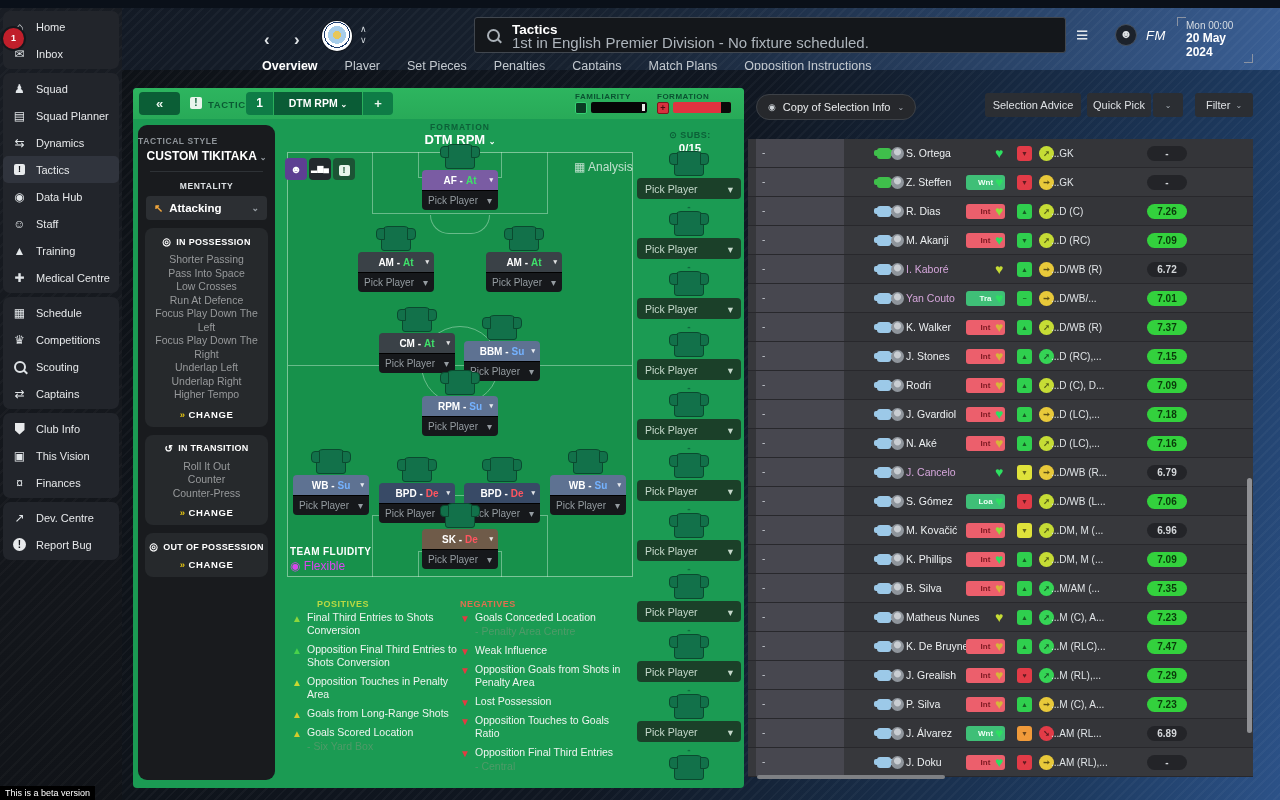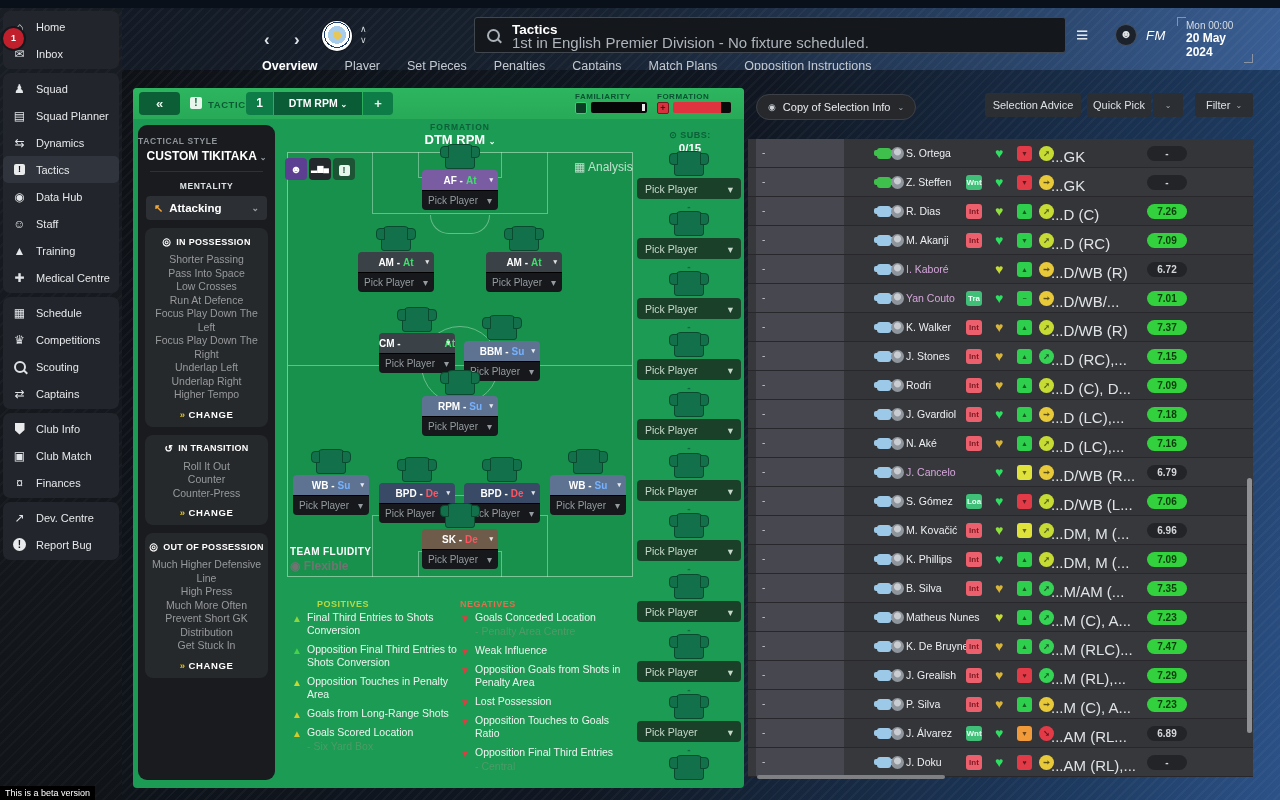--- a/index.html
+++ b/index.html
@@ -90,21 +90,21 @@
   .formvalue{left:287px;top:132px;width:346px;text-align:center;font-weight:bold;font-size:13px;color:#fff;}
   .subslabel{left:640px;top:130px;width:100px;text-align:center;font-weight:bold;font-size:9px;color:#0c6038;letter-spacing:.5px;}
   .subscount{left:640px;top:142px;width:100px;text-align:center;font-weight:bold;font-size:11.5px;color:#fff;}
   .analysisbtn{left:574px;top:160px;color:rgba(255,255,255,.72);font-size:12px;}
   .pbtn{top:158px;width:22px;height:22px;border-radius:4px;color:#fff;text-align:center;font-size:11px;line-height:22px;}
   .pbtn1{left:285px;background:#5d3f92;}
   .pbtn2{left:309px;background:#23282d;font-size:8px;}
   .pbtn3{left:333px;background:#1c5435;}
   .pbtn3 span{display:inline-block;width:11px;height:11px;background:#e8f5ec;border-radius:2px;color:#1c5435;font-weight:bold;font-size:9px;line-height:11px;vertical-align:middle;}
   .fluidlabel{left:290px;top:546px;font-weight:bold;font-size:10px;color:#fff;letter-spacing:.4px;}
-  .fluidvalue{left:290px;top:559px;font-weight:bold;font-size:12px;color:#737373;text-align:center;}
+  .fluidvalue{left:290px;top:559px;font-weight:normal;font-size:12px;color:#d946ef;text-align:center;}
   .recentbar{left:287px;top:578px;width:347px;height:17px;background:#0e2d1c;color:#fff;font-weight:bold;font-size:9.5px;line-height:17px;padding-left:9px;letter-spacing:.5px;box-sizing:border-box;}
   .recentbar .arr{color:#e3c313;margin-left:4px;}
   .poslabel{left:292px;top:599px;font-weight:bold;font-size:9px;color:#b9d943;letter-spacing:.5px;padding-left:25px;}
   .neglabel{left:460px;top:599px;font-weight:bold;font-size:9px;color:#e0704f;letter-spacing:.5px;}
   .poslist{left:292px;top:611px;width:168px;}
   .neglist{left:460px;top:611px;width:174px;}
   .aitem{position:relative;padding-left:15px;margin-bottom:6px;font-size:10.5px;line-height:13px;color:#eef4ef;}
   .aitem .aico{position:absolute;left:0;top:1px;font-size:10px;}
   .aitem .asub{color:#4f9a68;margin-top:1px;}
   
@@ -132,27 +132,27 @@
   .sband{position:absolute;left:8px;top:0;bottom:0;width:88px;background:#47474f;}
   .sdash{position:absolute;left:14px;top:8px;color:#c5c9cf;font-size:10px;}
   .skit{position:absolute;left:129px;top:9px;width:14px;height:11px;border-radius:3px;}
   .skit:before,.skit:after{content:"";position:absolute;top:2px;width:4px;height:6px;background:inherit;}
   .skit:before{left:-3px;border-radius:2px 0 0 2px;}
   .skit:after{right:-3px;border-radius:0 2px 2px 0;}
   .skit.gk{background:#3fbf4b;} .skit.of{background:#9cc9e8;}
   .sava{position:absolute;left:143px;top:8px;width:13px;height:13px;border-radius:50%;background:radial-gradient(circle at 50% 38%,#c9cdd2 0 3px,#8f959c 4px);}
   .sname{position:absolute;left:158px;top:8px;font-size:10.5px;color:#eceff1;white-space:nowrap;}
   .sname.pink{color:#d5a6db;}
-  .stag{position:absolute;left:218px;top:7px;width:16px;height:15px;border-radius:3px;font-weight:bold;font-size:8px;line-height:15px;text-align:center;}
+  .stag{position:absolute;left:218px;top:7px;width:39px;height:15px;border-radius:3px;font-weight:bold;font-size:8px;line-height:15px;text-align:center;}
   .stag.red{background:#ec5f6c;color:#7e1a22;}
   .stag.grn{background:#3fbf77;color:#ecfff4;}
   .scon{position:absolute;left:247px;top:6px;font-size:14px;line-height:16px;}
   .sshp{position:absolute;left:269px;top:7px;width:15px;height:15px;border-radius:3px;font-size:7px;line-height:15px;text-align:center;color:rgba(0,0,0,.55);font-weight:bold;}
   .smor{position:absolute;left:291px;top:7px;width:15px;height:15px;border-radius:50%;font-size:8px;line-height:15px;text-align:center;color:rgba(0,0,0,.6);font-weight:bold;}
-  .spos{position:absolute;left:303px;top:9px;font-size:15px;color:#dfe3e6;white-space:nowrap;}
+  .spos{position:absolute;left:303px;top:9px;font-size:10px;color:#dfe3e6;white-space:nowrap;}
   .srat{position:absolute;left:399px;top:7px;width:40px;height:15px;border-radius:8px;font-weight:bold;font-size:10px;line-height:15px;text-align:center;}
   .srat.g{background:#33d13d;color:#0a3b0a;} .srat.d{background:#232428;color:#d4d7da;}
   .vscroll{left:1247px;top:478px;width:5px;height:255px;background:#8f9094;border-radius:3px;}
   .hscroll{left:757px;top:775px;width:188px;height:4px;background:#7e8084;border-radius:2px;}
 </style>
 </head>
 <body>
 
 <div class="stage">
   <div class="abs topstrip"></div>
@@ -227,21 +227,21 @@
         </div>
         <div class="sgroup">
           <div class="sitem">
             <span class="sicon">
               <span class="shield"></span>
             </span>
             <span class="slabel">Club Info</span>
           </div>
           <div class="sitem">
             <span class="sicon">▣</span>
-            <span class="slabel">Club Match</span>
+            <span class="slabel">This Vision</span>
           </div>
           <div class="sitem">
             <span class="sicon">¤</span>
             <span class="slabel">Finances</span>
           </div>
         </div>
         <div class="sgroup">
           <div class="sitem">
             <span class="sicon">↗</span>
             <span class="slabel">Dev. Centre</span>
@@ -348,27 +348,20 @@
             <div class="lpitem">Roll It Out</div>
             <div class="lpitem">Counter</div>
             <div class="lpitem">Counter-Press</div>
           </div>
           <div class="lpcard-change"><span class="chv">»</span><span>CHANGE</span></div>
         </div>
         <div class="lpcard">
           <div class="lpcard-h">
             <span class="cico">◎</span>
             <span>OUT OF POSSESSION</span>
-          </div>
-          <div class="lpcard-items">
-            <div class="lpitem">Much Higher Defensive Line</div>
-            <div class="lpitem">High Press</div>
-            <div class="lpitem">Much More Often</div>
-            <div class="lpitem">Prevent Short GK Distribution</div>
-            <div class="lpitem">Get Stuck In</div>
           </div>
           <div class="lpcard-change"><span class="chv">»</span><span>CHANGE</span></div>
         </div>
       </div>
   </div>
 
   <div class="abs formlabel">FORMATION</div>
   <div class="abs formvalue"><span>DTM RPM</span> <span style="font-size:8px">⌄</span></div>
   <div class="abs subslabel"><span>⊙</span> <span>SUBS:</span></div>
   <div class="abs subscount">0/15</div>
@@ -432,21 +425,21 @@
       <div class="chip-role role-dark" style="left: 486px; top: 252px; position: absolute;">
         <span>AM -</span>
         <span class="d-At">At</span>
         <span class="rchev">▾</span>
       </div>
       <div class="chip-pick" style="left: 486px; top: 272px; position: absolute;">
         <span>Pick Player</span>
         <span>▾</span>
       </div>
       <div class="shirt" style="position: absolute; left: 402px; top: 307px;"></div>
-      <div class="chip-role role-dark" style="left: 379px; top: 333px; position: absolute; justify-content: space-between;">
+      <div class="chip-role role-dark" style="left: 379px; top: 333px; position: absolute;">
         <span>CM -</span>
         <span class="d-At">At</span>
         <span class="rchev">▾</span>
       </div>
       <div class="chip-pick" style="left: 379px; top: 353px; position: absolute;">
         <span>Pick Player</span>
         <span>▾</span>
       </div>
       <div class="shirt" style="position: absolute; left: 487px; top: 315px;"></div>
       <div class="chip-role role-slate" style="left: 464px; top: 341px; position: absolute;">

